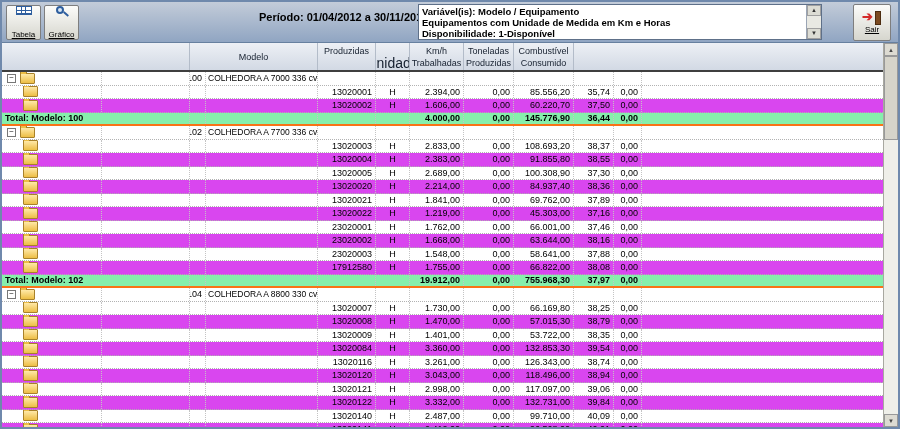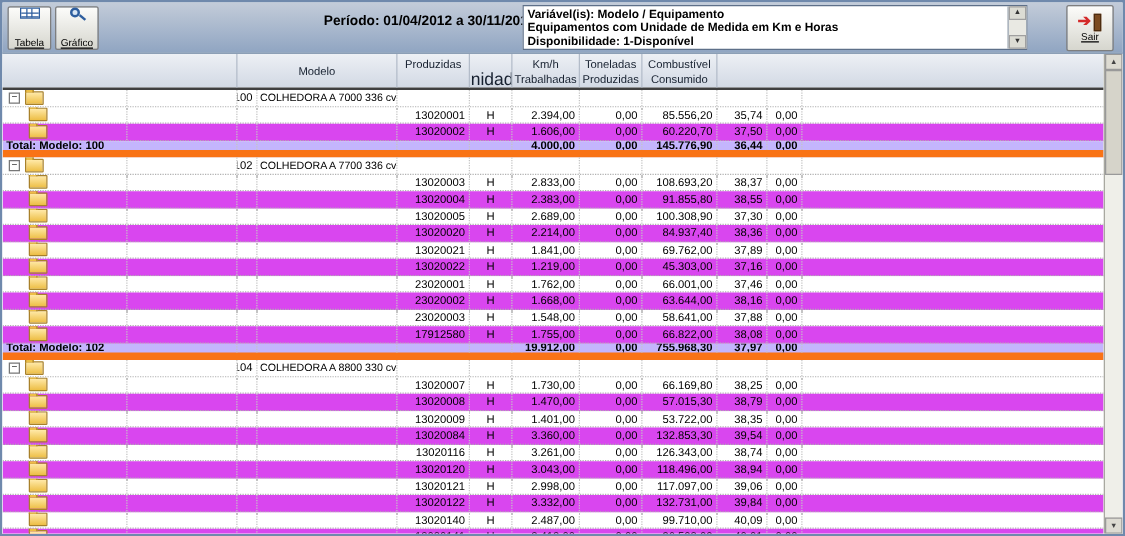--- a/index.html
+++ b/index.html
@@ -46,21 +46,21 @@
   .w-equip{width:58px}.w-unit{width:34px}.w-kmh{width:54px}.w-ton{width:50px}.w-comb{width:60px}
   .w-kml{width:40px}.w-lton{width:28px}.w-cons{width:68px}
   .w-rest{flex:1 1 auto;min-width:0;border-right:none !important}
 
   .gbody{flex:1;overflow:hidden;background:#fff}
   .grow{display:flex;height:13.5px;box-sizing:border-box;border-bottom:1px dotted #b2b2b2;font-size:9px;color:#000;align-items:stretch;background:#fff}
   .bc{box-sizing:border-box;border-right:1px dotted #c4c4c4;display:flex;align-items:center;padding:0 3px;overflow:hidden;white-space:nowrap;flex:none}
   .num{justify-content:flex-end}
   .ctr{justify-content:center;padding:0}
   .stripe{background:#d946ef}
-  .grow.total{background:#c4b5fd;font-weight:bold;border-bottom:6px solid #f97316}
+  .grow.total{background:#86efac;font-weight:bold;border-bottom:2px solid #f97316}
   .model-txt{font-size:8.5px;padding:0 2px}
   .expander{flex:none;width:9px;height:9px;box-sizing:border-box;border:1px solid #777;background:#fff;font-size:8px;line-height:6px;text-align:center;color:#222;margin-left:2px;cursor:pointer}
   .folder{flex:none;width:13px;height:9px;background:linear-gradient(#ffe9a8,#edbe45);border:1px solid #a8812a;border-radius:1px;position:relative;margin-left:4px}
   .folder::before{content:"";position:absolute;top:-3px;left:-1px;width:5px;height:2px;background:#edbe45;border:1px solid #a8812a;border-bottom:none}
   .child .folder{margin-left:18px}
 
   .vscroll{width:14px;flex:none;background:#efefe9;border-left:1px solid #a8a8a0;display:flex;flex-direction:column}
   .sb-btn{height:13px;flex:none;background:#dddbd2;border:1px solid #999;font-size:6px;display:flex;align-items:center;justify-content:center;color:#444;box-sizing:border-box}
   .sb-track{flex:1;position:relative}
   .sb-thumb{position:absolute;left:0;right:0;top:0;height:84px;background:#d6d4ca;border:1px solid #999;box-sizing:border-box}

